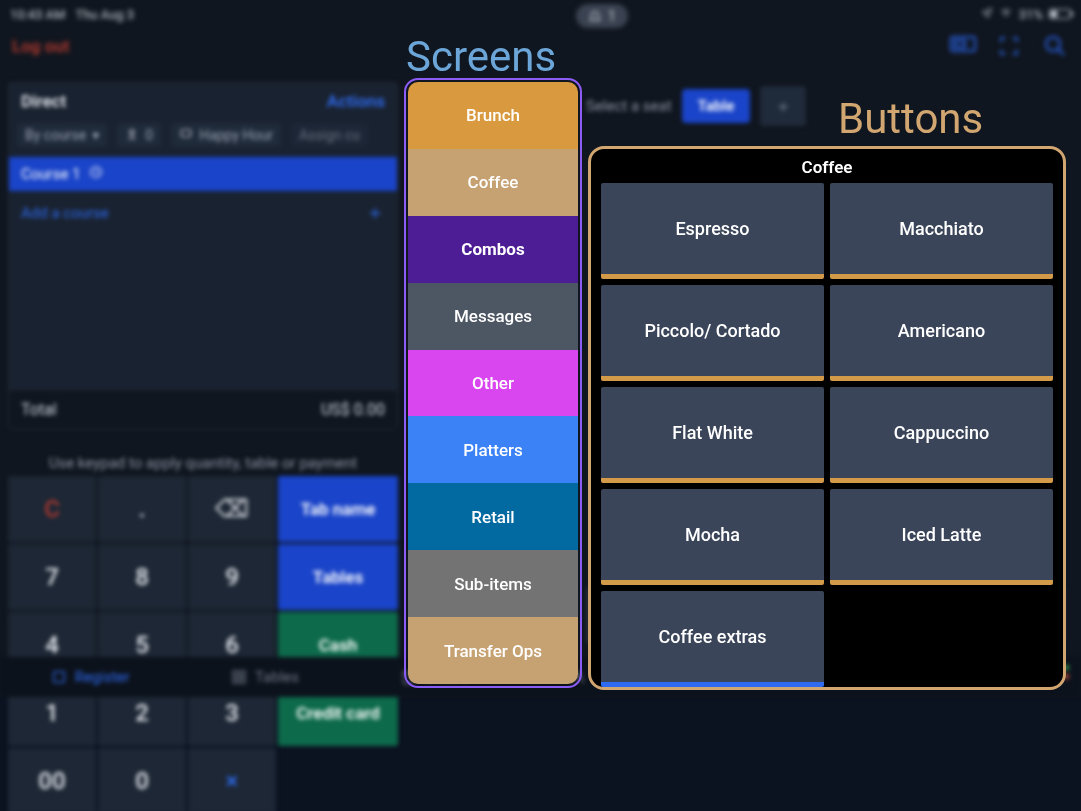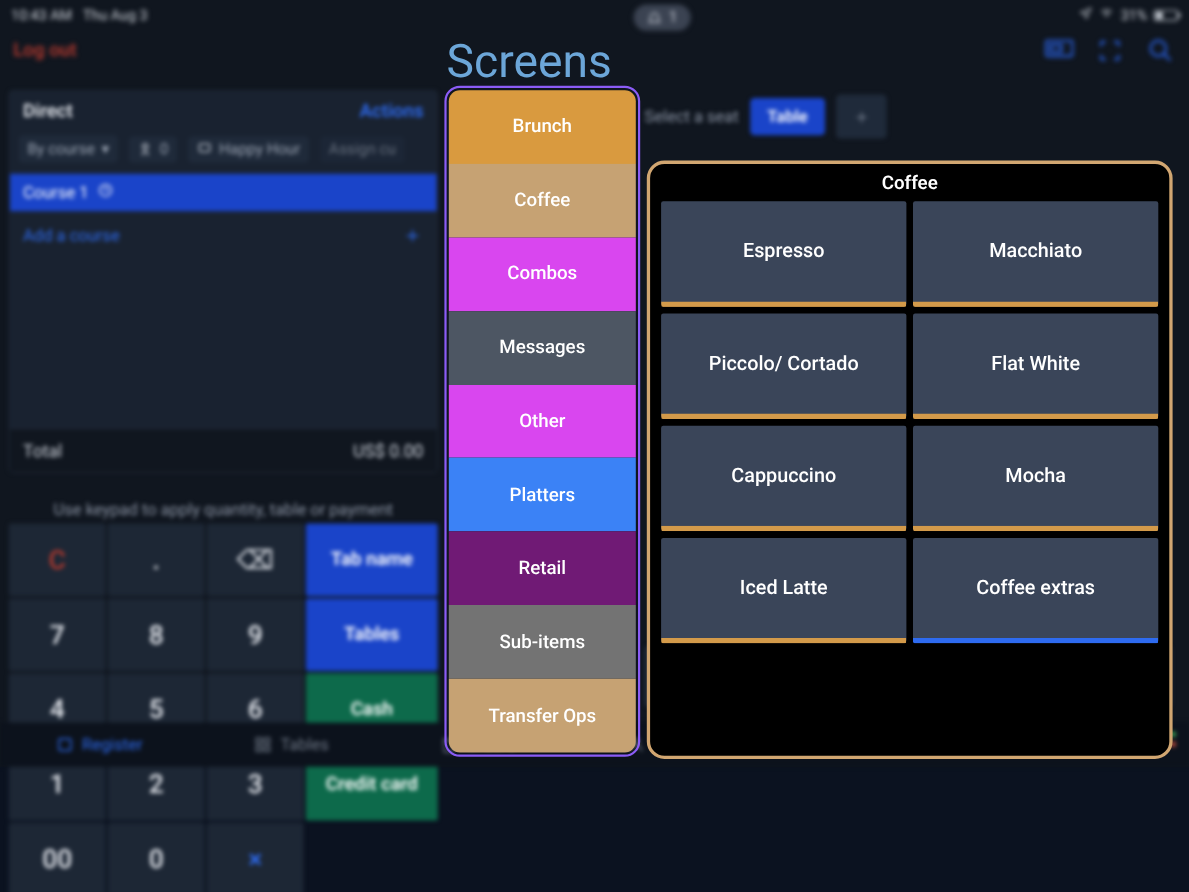--- a/index.html
+++ b/index.html
@@ -285,39 +285,41 @@
       <span style="background:#3fae57"></span>
       <span style="background:#c94f3d"></span>
     </div>
   </div>
 
 </div>
 
 <div class="overlay">
   <div class="workarea">
     <div class="label-screens">Screens</div>
+    <div class="label-buttons">Buttons</div>
 
     <div class="screens-outline" id="screensCol">
           <div class="screen-btn" style="background: rgb(217, 154, 63);">Brunch</div>
           <div class="screen-btn" style="background: rgb(198, 162, 115);">Coffee</div>
-          <div class="screen-btn" style="background: #d946ef;">Combos</div>
+          <div class="screen-btn" style="background: #4c1d95; font-weight: bold;">Combos</div>
           <div class="screen-btn" style="background: rgb(77, 86, 99);">Messages</div>
           <div class="screen-btn" style="background: #d946ef;">Other</div>
           <div class="screen-btn" style="background: #3b82f6;">Platters</div>
-          <div class="screen-btn" style="background: #701a75;">Retail</div>
+          <div class="screen-btn" style="background: #0369a1;">Retail</div>
           <div class="screen-btn" style="background: #737373;">Sub-items</div>
           <div class="screen-btn" style="background: rgb(198, 162, 115);">Transfer Ops</div>
         </div>
 
     <div class="buttons-outline">
       <div class="buttons-title">Coffee</div>
       <div class="buttons-grid" id="buttonsGrid">
             <div class="prod">Espresso</div>
             <div class="prod">Macchiato</div>
             <div class="prod">Piccolo/ Cortado</div>
+            <div class="prod">Americano</div>
             <div class="prod">Flat White</div>
             <div class="prod">Cappuccino</div>
             <div class="prod">Mocha</div>
             <div class="prod">Iced Latte</div>
             <div class="prod sub">Coffee extras</div>
             <div class="prod empty"></div>
           </div>
     </div>
   </div>
 </div>

